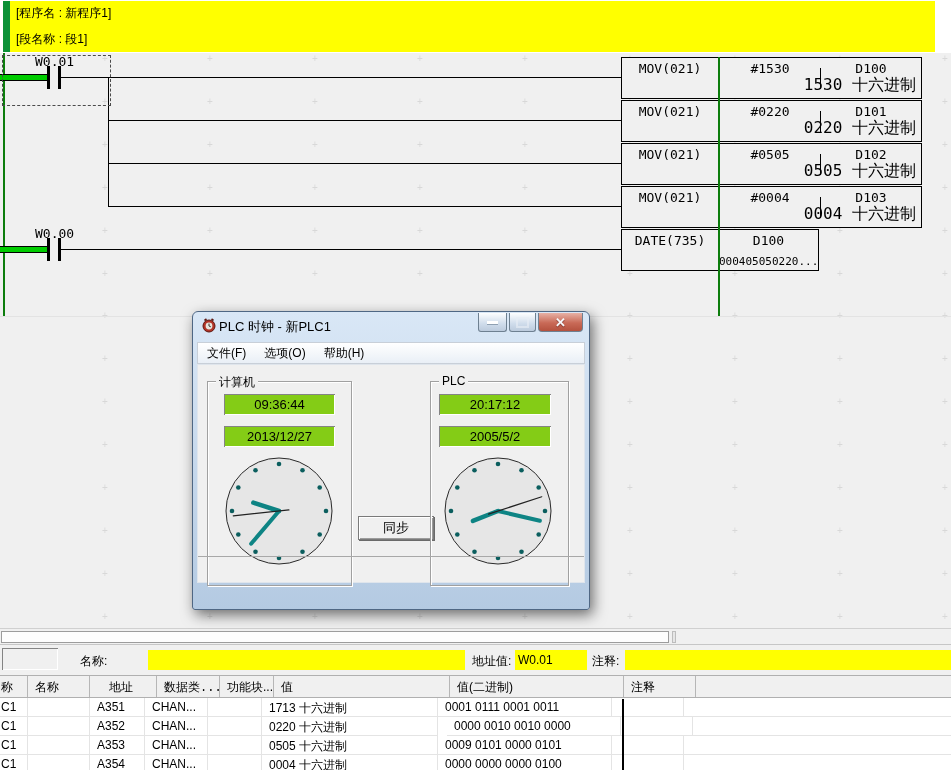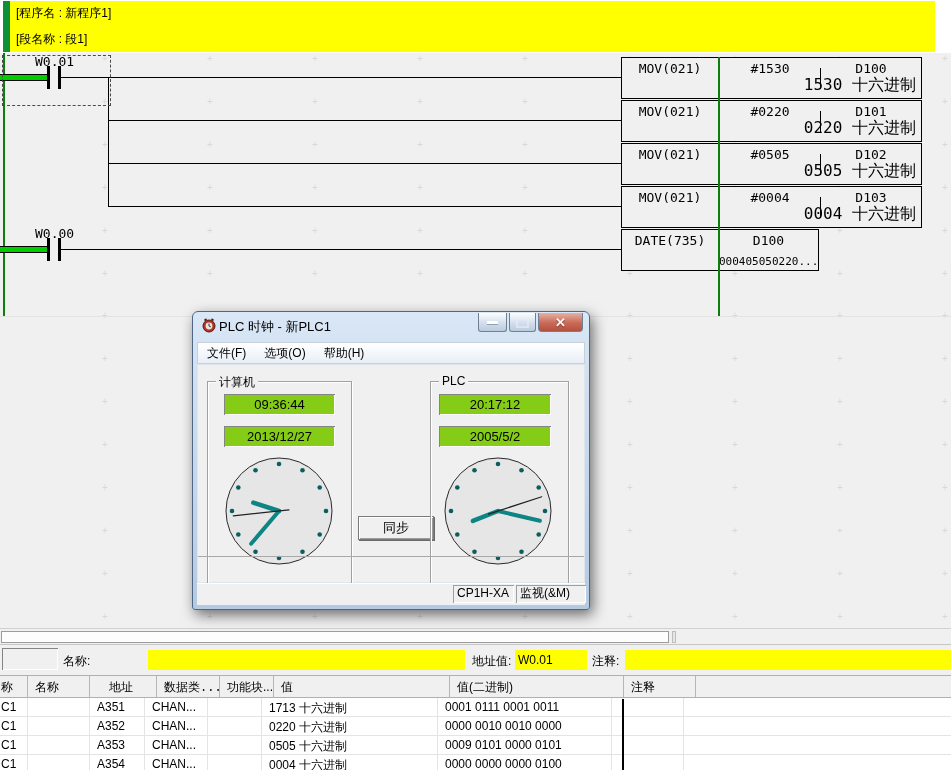--- a/index.html
+++ b/index.html
@@ -376,34 +376,30 @@
           <circle cx="9" cy="56.00000000000001" r="2.3" fill="#0b5e5e"></circle>
           <circle cx="15.296806022131385" cy="32.5" r="2.3" fill="#0b5e5e"></circle>
           <circle cx="32.49999999999998" cy="15.296806022131399" r="2.3" fill="#0b5e5e"></circle>
           <line x1="56" y1="56" x2="30.878725664485337" y2="65.89553312155603" stroke="#0e8484" stroke-width="4.5" stroke-linecap="round"></line>
           <line x1="56" y1="56" x2="97.86389282354588" y2="65.8190874147582" stroke="#0e8484" stroke-width="4" stroke-linecap="round"></line>
           <line x1="46.489434837048464" y1="59.09016994374947" x2="99.74859974957707" y2="41.785218258752415" stroke="#222" stroke-width="1.2" stroke-linecap="round"></line>
         </svg>
       <div class="statline"></div>
     </div>
 
-    <div class="dlg-status">
-      <div class="spanel" style="left:256px;width:61px">CP1H-XA</div>
-      <div class="spanel" style="left:319px;width:70px">监视(&amp;M)</div>
-    </div>
   </div>
 
   <div class="scrollstrip">
     <div class="scrolltrack"></div>
     <div class="trackdiv"></div>
   </div>
 
   <div class="fieldsrow">
     <div class="sunkbox"></div>
-    <div class="flabel" style="left:63px">名称:</div>
+    <div class="flabel" style="left:80px">名称:</div>
     <div class="yfield" style="left:148px;width:317px"></div>
     <div class="flabel" style="left:472px">地址值:</div>
     <div class="yfield" style="left:515px;width:72px">W0.01</div>
     <div class="flabel" style="left:592px">注释:</div>
     <div class="yfield" style="left:625px;width:326px"></div>
   </div>
 
   <div class="wtable" id="watchTable">
     <div class="caret"></div>
   <div class="trow head">
@@ -428,21 +424,21 @@
         <div class="tcell" style="width: 72px;"></div>
         <div class="tcell fill"></div>
       </div>
       <div class="trow">
         <div class="tcell" style="width: 28px; padding-left: 1px;">C1</div>
         <div class="tcell" style="width: 62px;"></div>
         <div class="tcell" style="width: 55px;">A352</div>
         <div class="tcell" style="width: 63px;">CHAN...</div>
         <div class="tcell" style="width: 54px;"></div>
         <div class="tcell" style="width: 176px;">0220 十六进制</div>
-        <div class="tcell" style="width: 174px;">0000 0010 0010 0000</div>
+        <div class="tcell" style="width: 174px; margin-left: 9px;">0000 0010 0010 0000</div>
         <div class="tcell" style="width: 72px;"></div>
         <div class="tcell fill"></div>
       </div>
       <div class="trow">
         <div class="tcell" style="width: 28px; padding-left: 1px;">C1</div>
         <div class="tcell" style="width: 62px;"></div>
         <div class="tcell" style="width: 55px;">A353</div>
         <div class="tcell" style="width: 63px;">CHAN...</div>
         <div class="tcell" style="width: 54px;"></div>
         <div class="tcell" style="width: 176px;">0505 十六进制</div>

